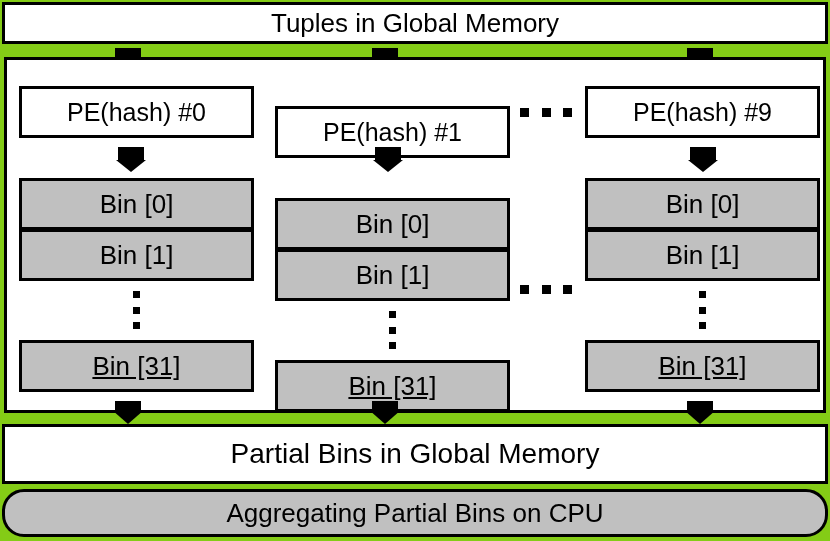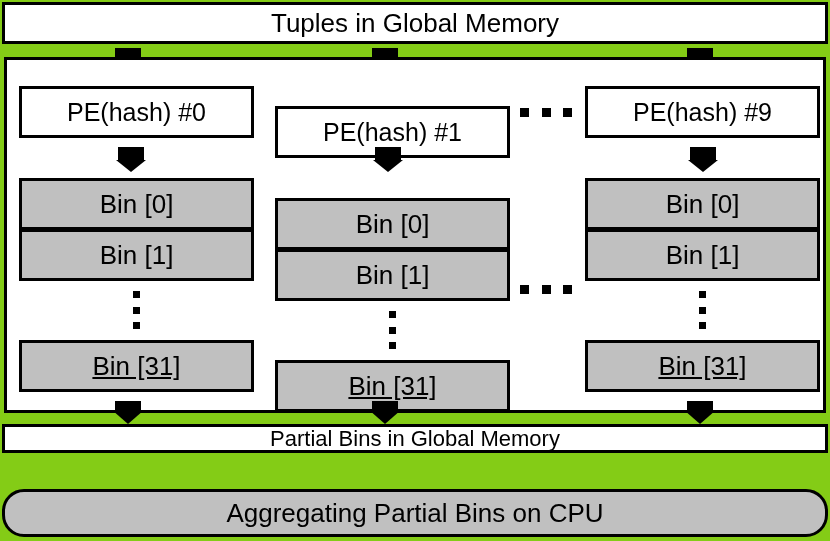--- a/index.html
+++ b/index.html
@@ -43,22 +43,22 @@
     left: 2px;
     top: 2px;
     width: 826px;
     height: 42px;
     font-size: 26px;
   }
   .banner-partial {
     left: 2px;
     top: 424px;
     width: 826px;
-    height: 29px;
-    font-size: 22px;
+    height: 60px;
+    font-size: 28px;
   }
   .banner-cpu {
     left: 2px;
     top: 489px;
     width: 826px;
     height: 48px;
     font-size: 26px;
     border-radius: 22px;
   }
 

